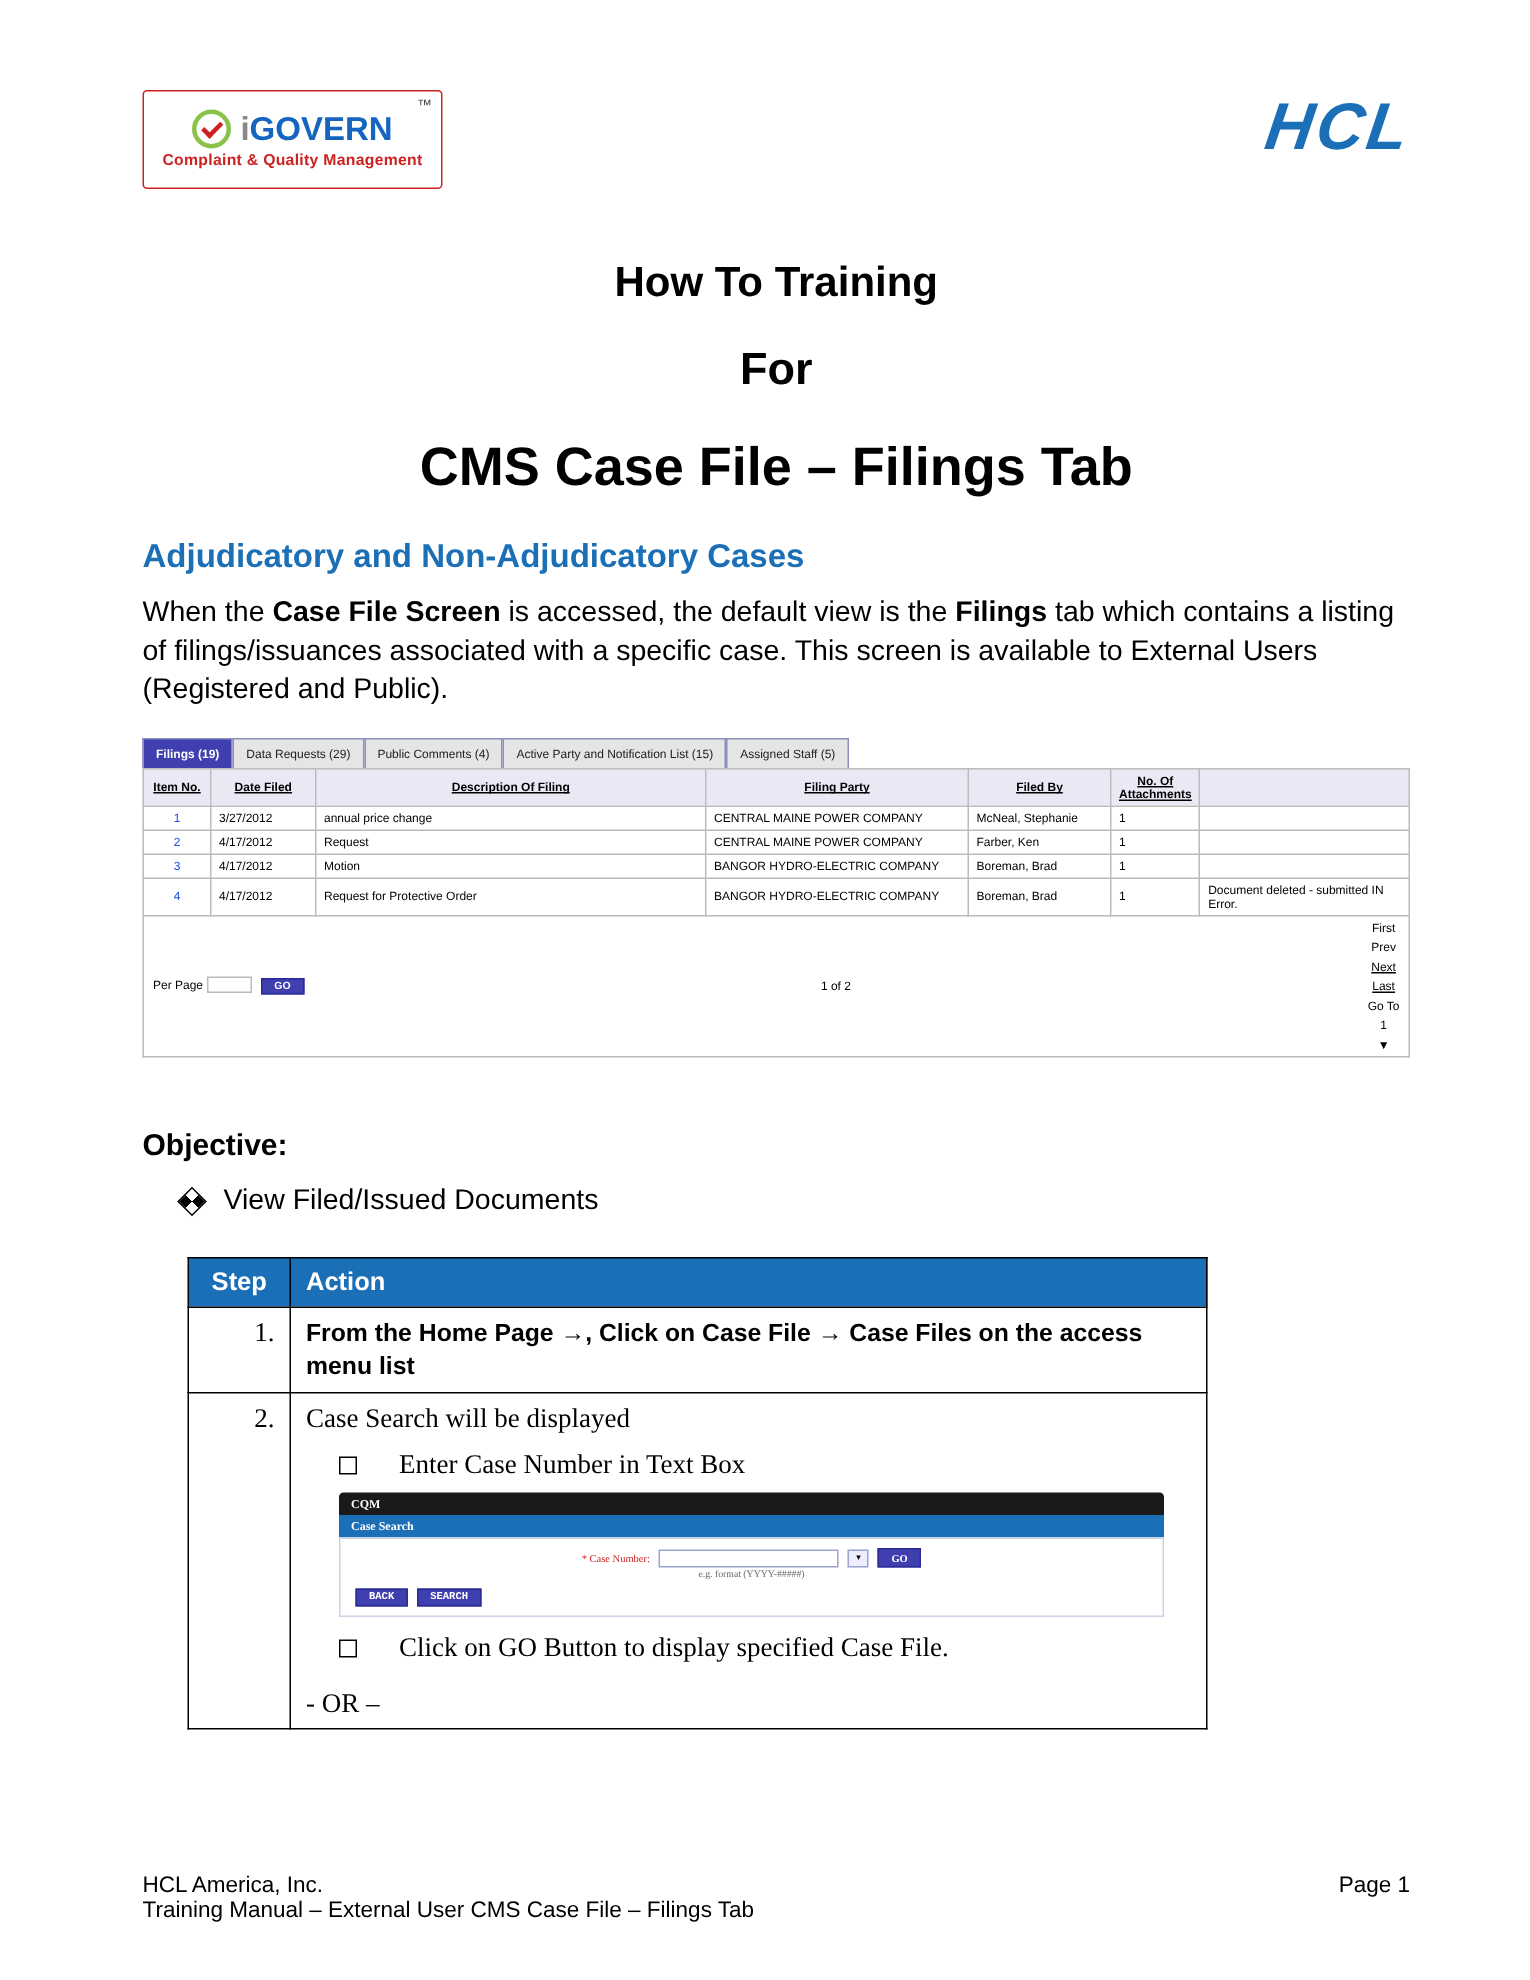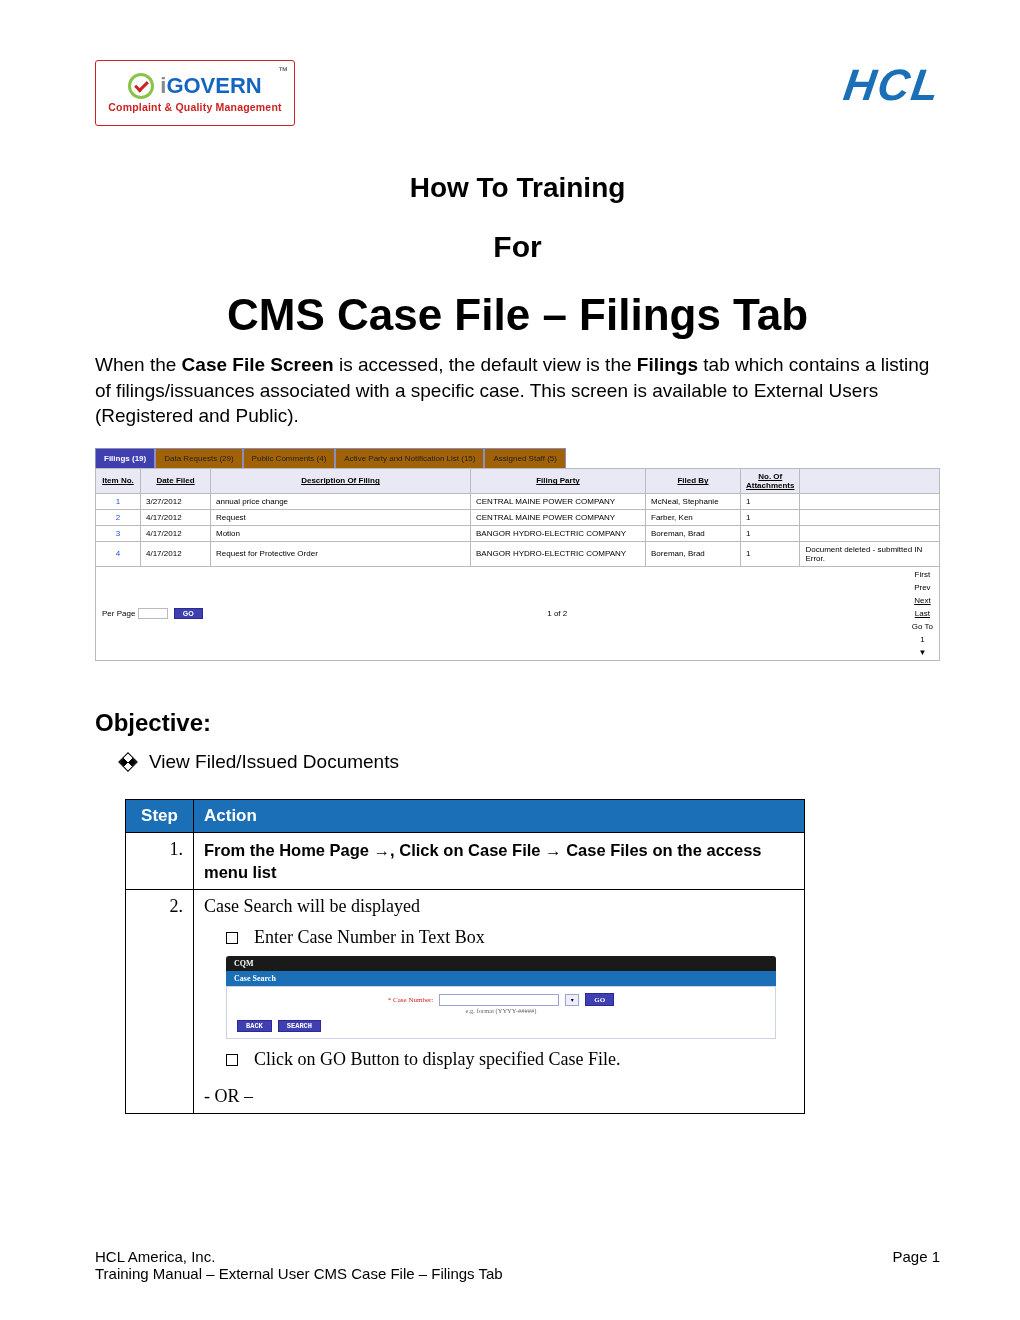--- a/index.html
+++ b/index.html
@@ -29,59 +29,59 @@
   .logo-igovern .igov .i { color:#888; font-style:normal; }
   .logo-igovern .tm { font-size:10px; color:#444; position:absolute; top:4px; right:6px; }
   .logo-igovern .sub { font-size:10.5px; color:#c22; font-weight:700; margin-top:2px; letter-spacing:.2px; }
 
   .hcl-logo { font-family:Arial; font-weight:900; font-style:italic; font-size:44px; color:#1b6fb6; letter-spacing:2px; transform: skewX(-8deg); }
 
   
   .title-block { text-align:center; margin-top:46px; }
   .title1 { font-size:28px; font-weight:700; }
   .title2 { font-size:30px; font-weight:700; margin-top:26px; }
-  .title3 { font-size:44px; font-weight:700; margin-top:26px; }
+  .title3 { font-size:36px; font-weight:700; margin-top:26px; }
 
   .section-head { color:#1b6fb6; font-weight:700; font-size:22px; margin-top:26px; }
   .body-text { font-size:19px; line-height:1.35; margin-top:12px; }
   .body-text b { font-weight:700; }
 
   
   .filings-wrap { margin-top:18px; }
   .tabs-row { display:flex; font-size:8px; }
-  .tab { padding:5px 8px; border:1px solid #8a8fbf; border-bottom:none; background:#a16207; color:#222; cursor:pointer; }
+  .tab { padding:5px 8px; border:1px solid #8a8fbf; border-bottom:none; background:#e5e5e5; color:#222; cursor:pointer; }
   .tab.active { background:#3f3fb0; color:#fff; font-weight:700; }
   .filings-table { width:100%; border-collapse:collapse; font-size:8px; }
   .filings-table th, .filings-table td { border:1px solid #bbb; padding:3px 5px; text-align:left; }
   .filings-table th { background:#e9e9f5; font-weight:700; text-align:center; text-decoration:underline; }
   .filings-table td { background:#fff; }
   .item-no { color:#1b4eea; text-align:center; display:block; }
   .pager-row { display:flex; align-items:center; font-size:8px; padding:3px 6px; border:1px solid #bbb; border-top:none; justify-content:space-between; }
   .go-btn { background:#3f3fb0; color:#fff; font-size:7px; font-weight:700; border:1px solid #2a2a96; padding:1px 8px; margin-left:4px; cursor:pointer; }
   .pager-right { display:flex; gap:4px; align-items:center;flex-direction:column; }
   .pager-right .lk { text-decoration:underline; }
   .pager-input { width:30px; height:11px; font-size:8px; border:1px solid #bbb; }
 
   
-  .objective-head { font-weight:700; font-size:24px; margin-top:48px; }
+  .objective-head { font-weight:700; font-size:20px; margin-top:48px; }
   .objective-list { margin-top:14px; }
   .objective-item { font-size:19px; display:flex; align-items:center; gap:14px; margin-left:26px; }
   .diamond { width:14px; height:14px; transform:rotate(45deg); background:
       conic-gradient(#000 0 25%, #fff 25% 50%, #000 50% 75%, #fff 75% 100%);
       border:1px solid #000; }
 
   
   .steps-table { width:680px; margin-left:30px; margin-top:26px; border-collapse:collapse; font-size:17px; }
   .steps-table th, .steps-table td { border:1.5px solid #000; padding:6px 10px; vertical-align:top; }
   .steps-table thead th { background:#1b6fb6; color:#fff; text-align:left; }
   .steps-table thead th.step-h { width:68px; text-align:center; padding-left:4px; padding-right:4px; }
   .step-num { text-align:right; font-family:"Times New Roman",serif; font-size:18px; padding-right:8px; }
   .step-body { font-family:"Times New Roman",serif; font-size:18px; }
   .step-body .bold-arial { font-family:Arial; font-weight:700; font-size:16.5px; line-height:1.35; }
-  .check-row { display:flex; gap:16px; align-items:center; margin:10px 0 8px 22px; }
+  .check-row { display:flex; gap:28px; align-items:center; margin:10px 0 8px 22px; }
   .cbox { width:12px; height:12px; border:1.5px solid #000; }
   .or { margin-top:16px; }
 
   
   .case-shot { margin:6px 18px 10px 22px; font-size:8px; }
   .cs-top { background:#1a1a1a; color:#fff; font-weight:700; padding:3px 8px; border-radius:3px 3px 0 0; }
   .cs-head { background:#1b6fb6; color:#fff; font-weight:700; padding:3px 8px; }
   .cs-body { background:#fff; border:1px solid #cdd3e6; padding:6px 10px; }
   .cs-line { display:flex; justify-content:center; align-items:center; gap:6px; }
   .cs-label { color:#c22; font-size:7px; }
@@ -113,20 +113,21 @@
     </div>
     <div class="hcl-logo">HCL</div>
   </div>
 
   <div class="title-block">
     <div class="title1">How To Training</div>
     <div class="title2">For</div>
     <div class="title3">CMS Case File – Filings Tab</div>
   </div>
 
+  <div class="section-head">Adjudicatory and Non-Adjudicatory Cases</div>
   <p class="body-text">
     <span>When the </span><b>Case File Screen</b><span> is accessed, the default view is the </span><b>Filings</b><span> tab which contains a listing of filings/issuances associated with a specific case.  This screen is available to External Users (Registered and Public).</span>
   </p>
 
   <div class="filings-wrap">
     <div class="tabs-row">
       <div class="tab active">Filings (19)</div>
       <div class="tab">Data Requests (29)</div>
       <div class="tab">Public Comments (4)</div>
       <div class="tab">Active Party and Notification List (15)</div>

